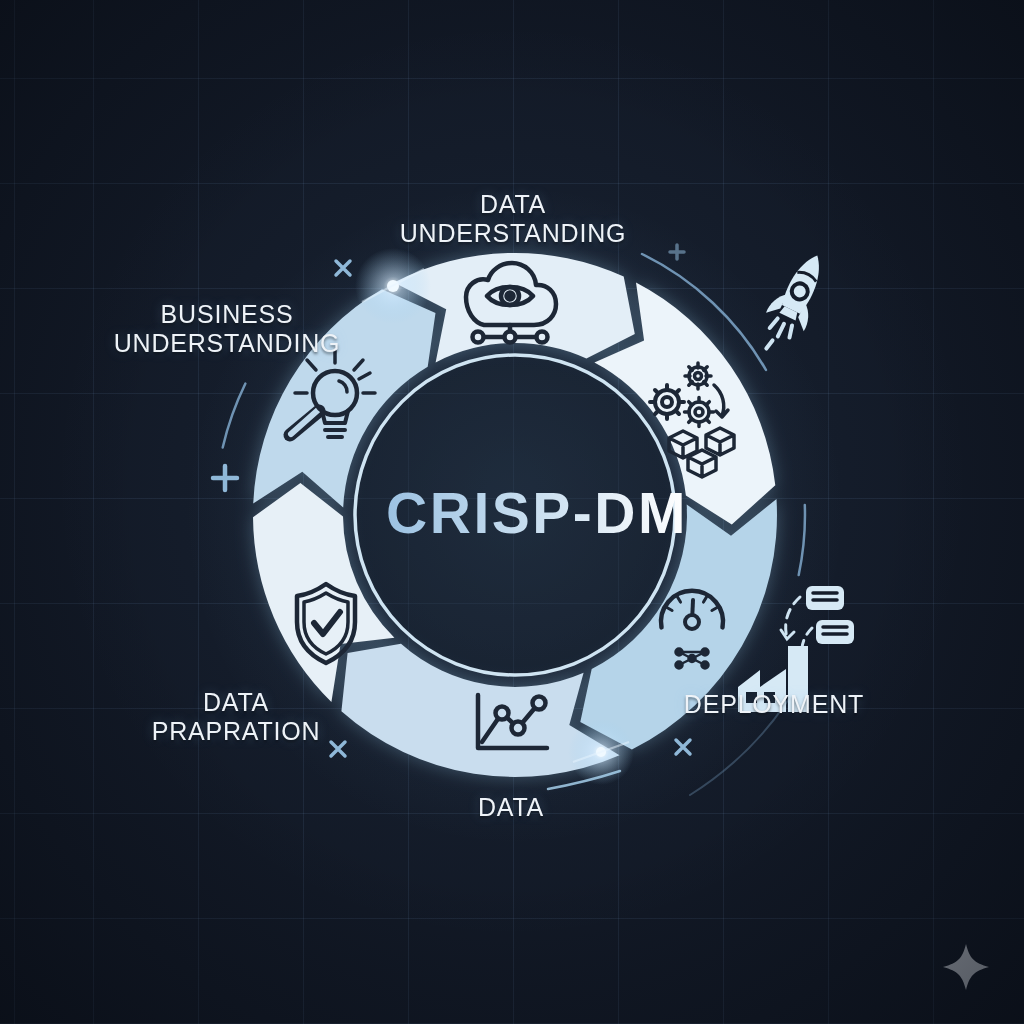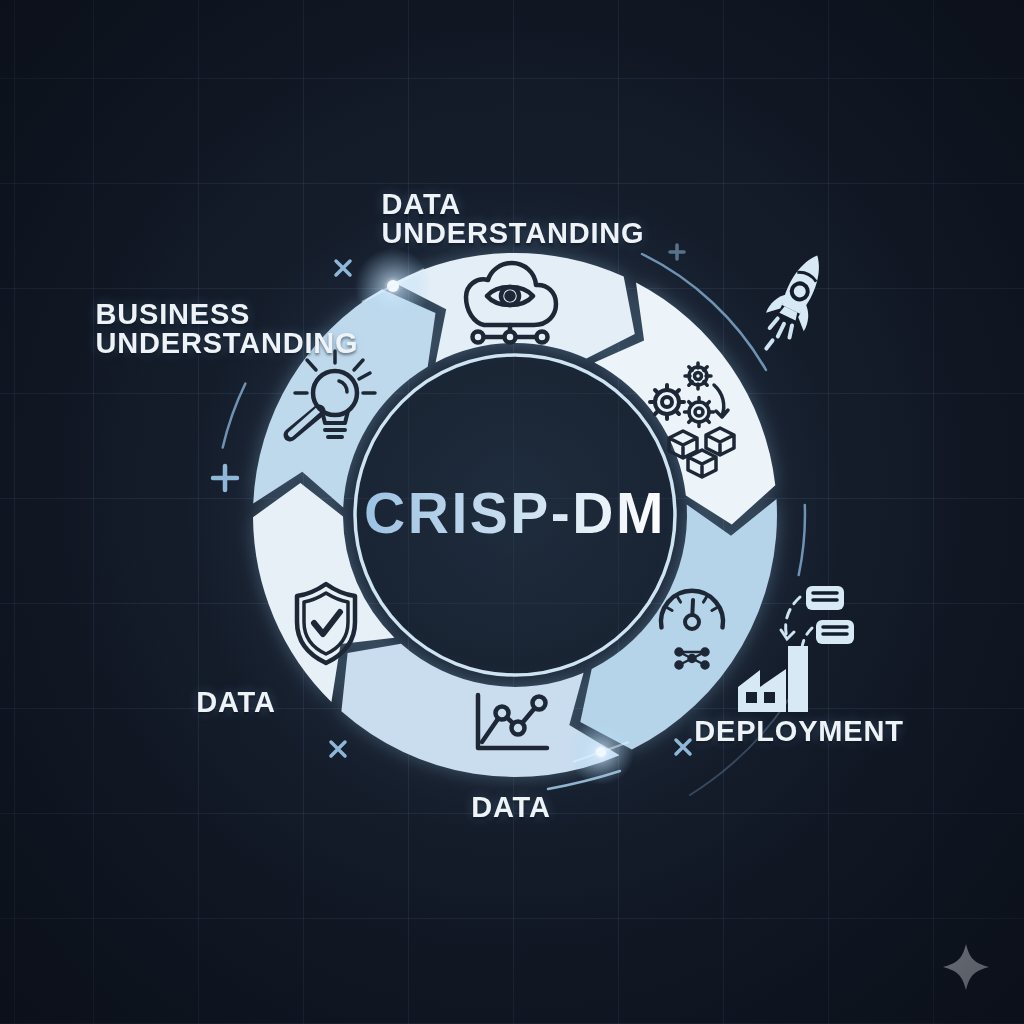--- a/index.html
+++ b/index.html
@@ -12,28 +12,28 @@
       repeating-linear-gradient(to bottom, rgba(122,162,206,0.11) 0 1.5px, transparent 1.5px 105px);
     background-position:0 0, 93px 0, 0 78px;
     font-family:"Liberation Sans",sans-serif;
   }
   .stage-svg{position:absolute;left:0;top:0;}
   .vignette{
     position:absolute;left:0;top:0;width:1024px;height:1024px;pointer-events:none;
     background:radial-gradient(ellipse at 50% 48%, rgba(0,0,0,0) 52%, rgba(4,7,13,0.52) 100%);
   }
   .lbl{
-    position:absolute;transform:translateX(-50%);
-    color:#eef3f8;font-weight:bold;font-size:29px;line-height:29px;letter-spacing:0.8px;
+    position:absolute;transform:translateX(-50%);text-align:center;
+    color:#eef3f8;font-weight:normal;font-size:25px;line-height:29px;letter-spacing:0.8px;
     white-space:nowrap;
     text-shadow:0 0 12px rgba(140,195,245,0.28), 0 2px 3px rgba(0,0,0,0.5);
   }
   .lbl span{display:block;}
   .center-title{
-    position:absolute;left:515px;top:513px;transform:translate(-50%,-50%);
+    position:absolute;left:537px;top:513px;transform:translate(-50%,-50%);
     font-size:57px;font-weight:bold;letter-spacing:2.5px;white-space:nowrap;
     color:#c9def0;
     background:linear-gradient(90deg,#9cc2e2 0%,#cfe2f1 55%,#ffffff 100%);
     -webkit-background-clip:text;background-clip:text;
     text-shadow:none;
   }
   @supports ((-webkit-background-clip:text) or (background-clip:text)){
     .center-title{color:transparent;}
   }
 </style>
@@ -209,23 +209,24 @@
   <span>UNDERSTANDING</span>
 </div>
 
 <div class="lbl" style="left:227px;top:300px;">
   <span>BUSINESS</span>
   <span>UNDERSTANDING</span>
 </div>
 
 <div class="lbl" style="left:236px;top:688px;">
   <span>DATA</span>
+  <span>PRAPRATION</span>
 </div>
 
 <div class="lbl" style="left:511px;top:793px;">
   <span>DATA</span>
 </div>
 
-<div class="lbl" style="left:774px;top:717px;margin-left:25px;">
+<div class="lbl" style="left:774px;top:690px;">
   <span>DEPLOYMENT</span>
 </div>
 
 <div class="center-title">CRISP-DM</div>
 
 </body></html>

